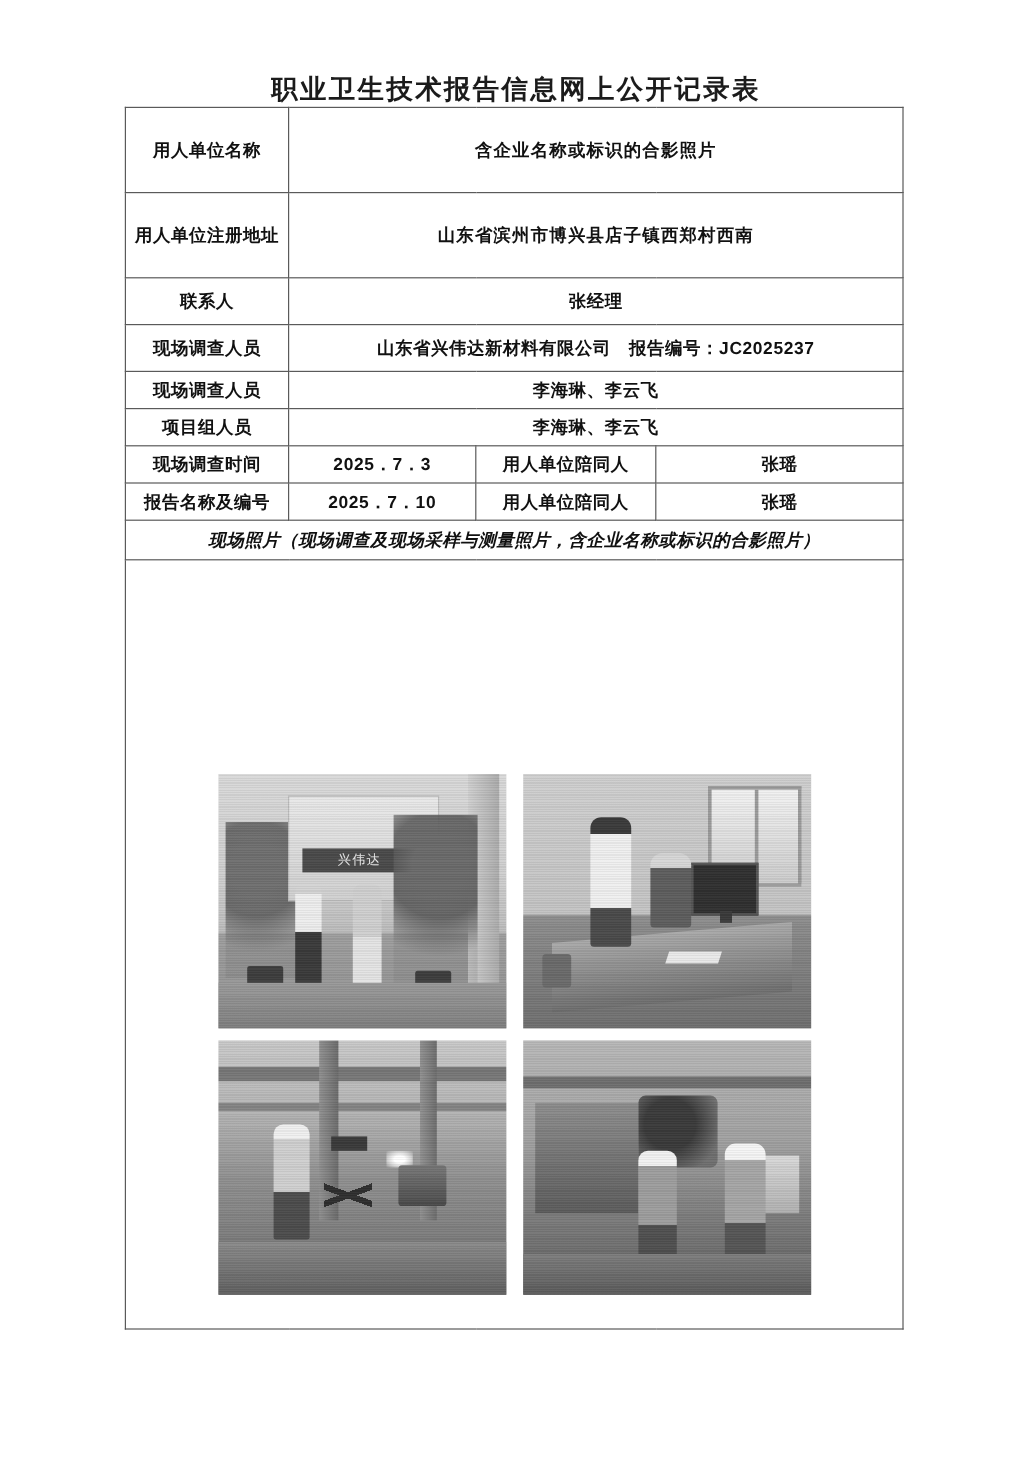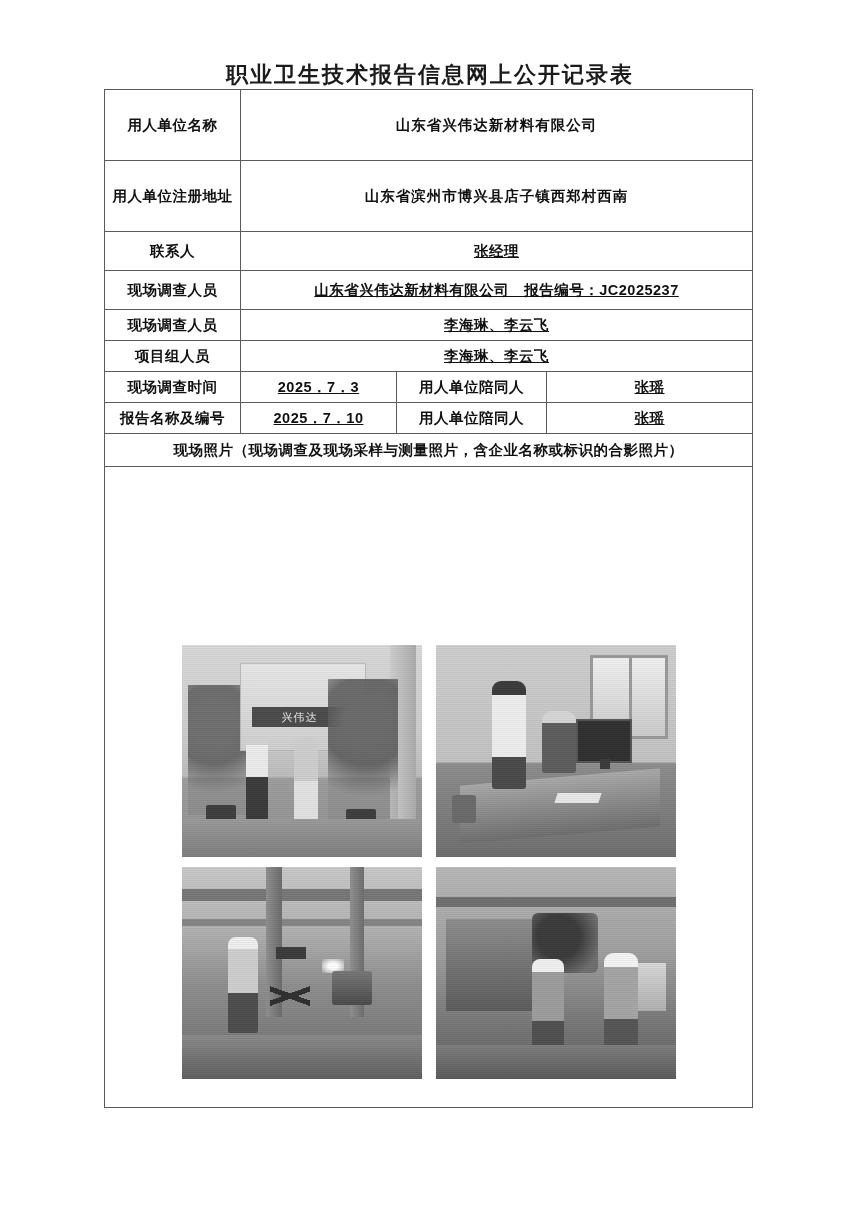--- a/index.html
+++ b/index.html
@@ -50,36 +50,36 @@
     vertical-align: middle;
     padding: 0 4px;
   }
   .lbl {
     font-weight: 700;
     letter-spacing: 0.5px;
   }
   .val {
     font-weight: 700;
     letter-spacing: 0.5px;
-    text-decoration: underline;
   }
   .val-lg {
     font-weight: 700;
     font-size: 16px;
     letter-spacing: 1px;
   }
   .row-tall-1 td { height: 70px; }
   .row-tall-2 td { height: 70px; }
   .row-mid td { height: 38px; }
   .row-small td { height: 30px; }
   .photo-header td {
     height: 32px;
     font-weight: 700;
     font-size: 14.5px;
     letter-spacing: 0.5px;
+    font-style: italic;
   }
   .photo-cell {
     height: 640px;
     vertical-align: top;
     padding: 0 !important;
   }
   .photo-grid {
     display: flex;
     flex-wrap: wrap;
     justify-content: center;
@@ -279,21 +279,21 @@
     <table class="main">
       <colgroup>
         <col style="width:136px">
         <col style="width:156px">
         <col style="width:150px">
         <col style="width:206px">
       </colgroup>
       <tbody>
         <tr class="row-tall-1">
           <td class="lbl">用人单位名称</td>
-          <td class="val-lg" colspan="3">山东省兴伟达新材料有限公司</td>
+          <td class="val-lg" colspan="3">含企业名称或标识的合影照片</td>
         </tr>
         <tr class="row-tall-2">
           <td class="lbl">用人单位注册地址</td>
           <td class="val-lg" colspan="3">山东省滨州市博兴县店子镇西郑村西南</td>
         </tr>
         <tr class="row-mid">
           <td class="lbl">联系人</td>
           <td class="val" colspan="3">张经理</td>
         </tr>
         <tr class="row-mid">

